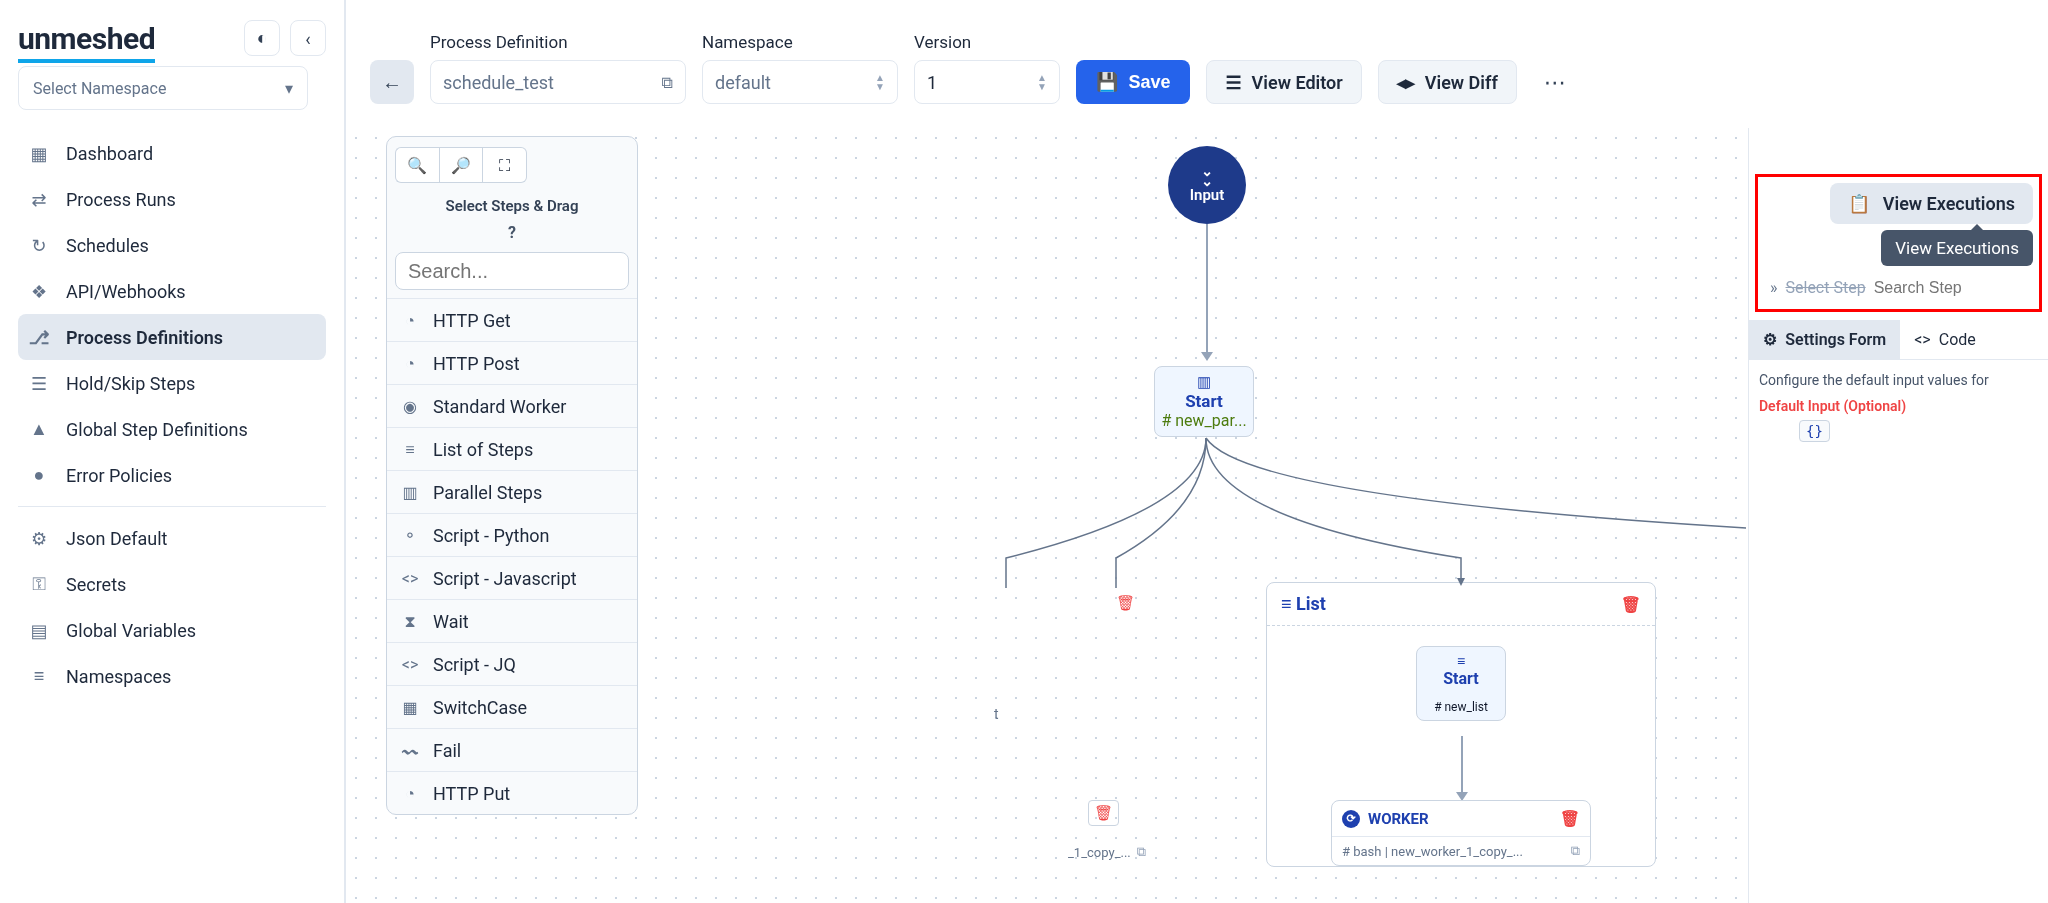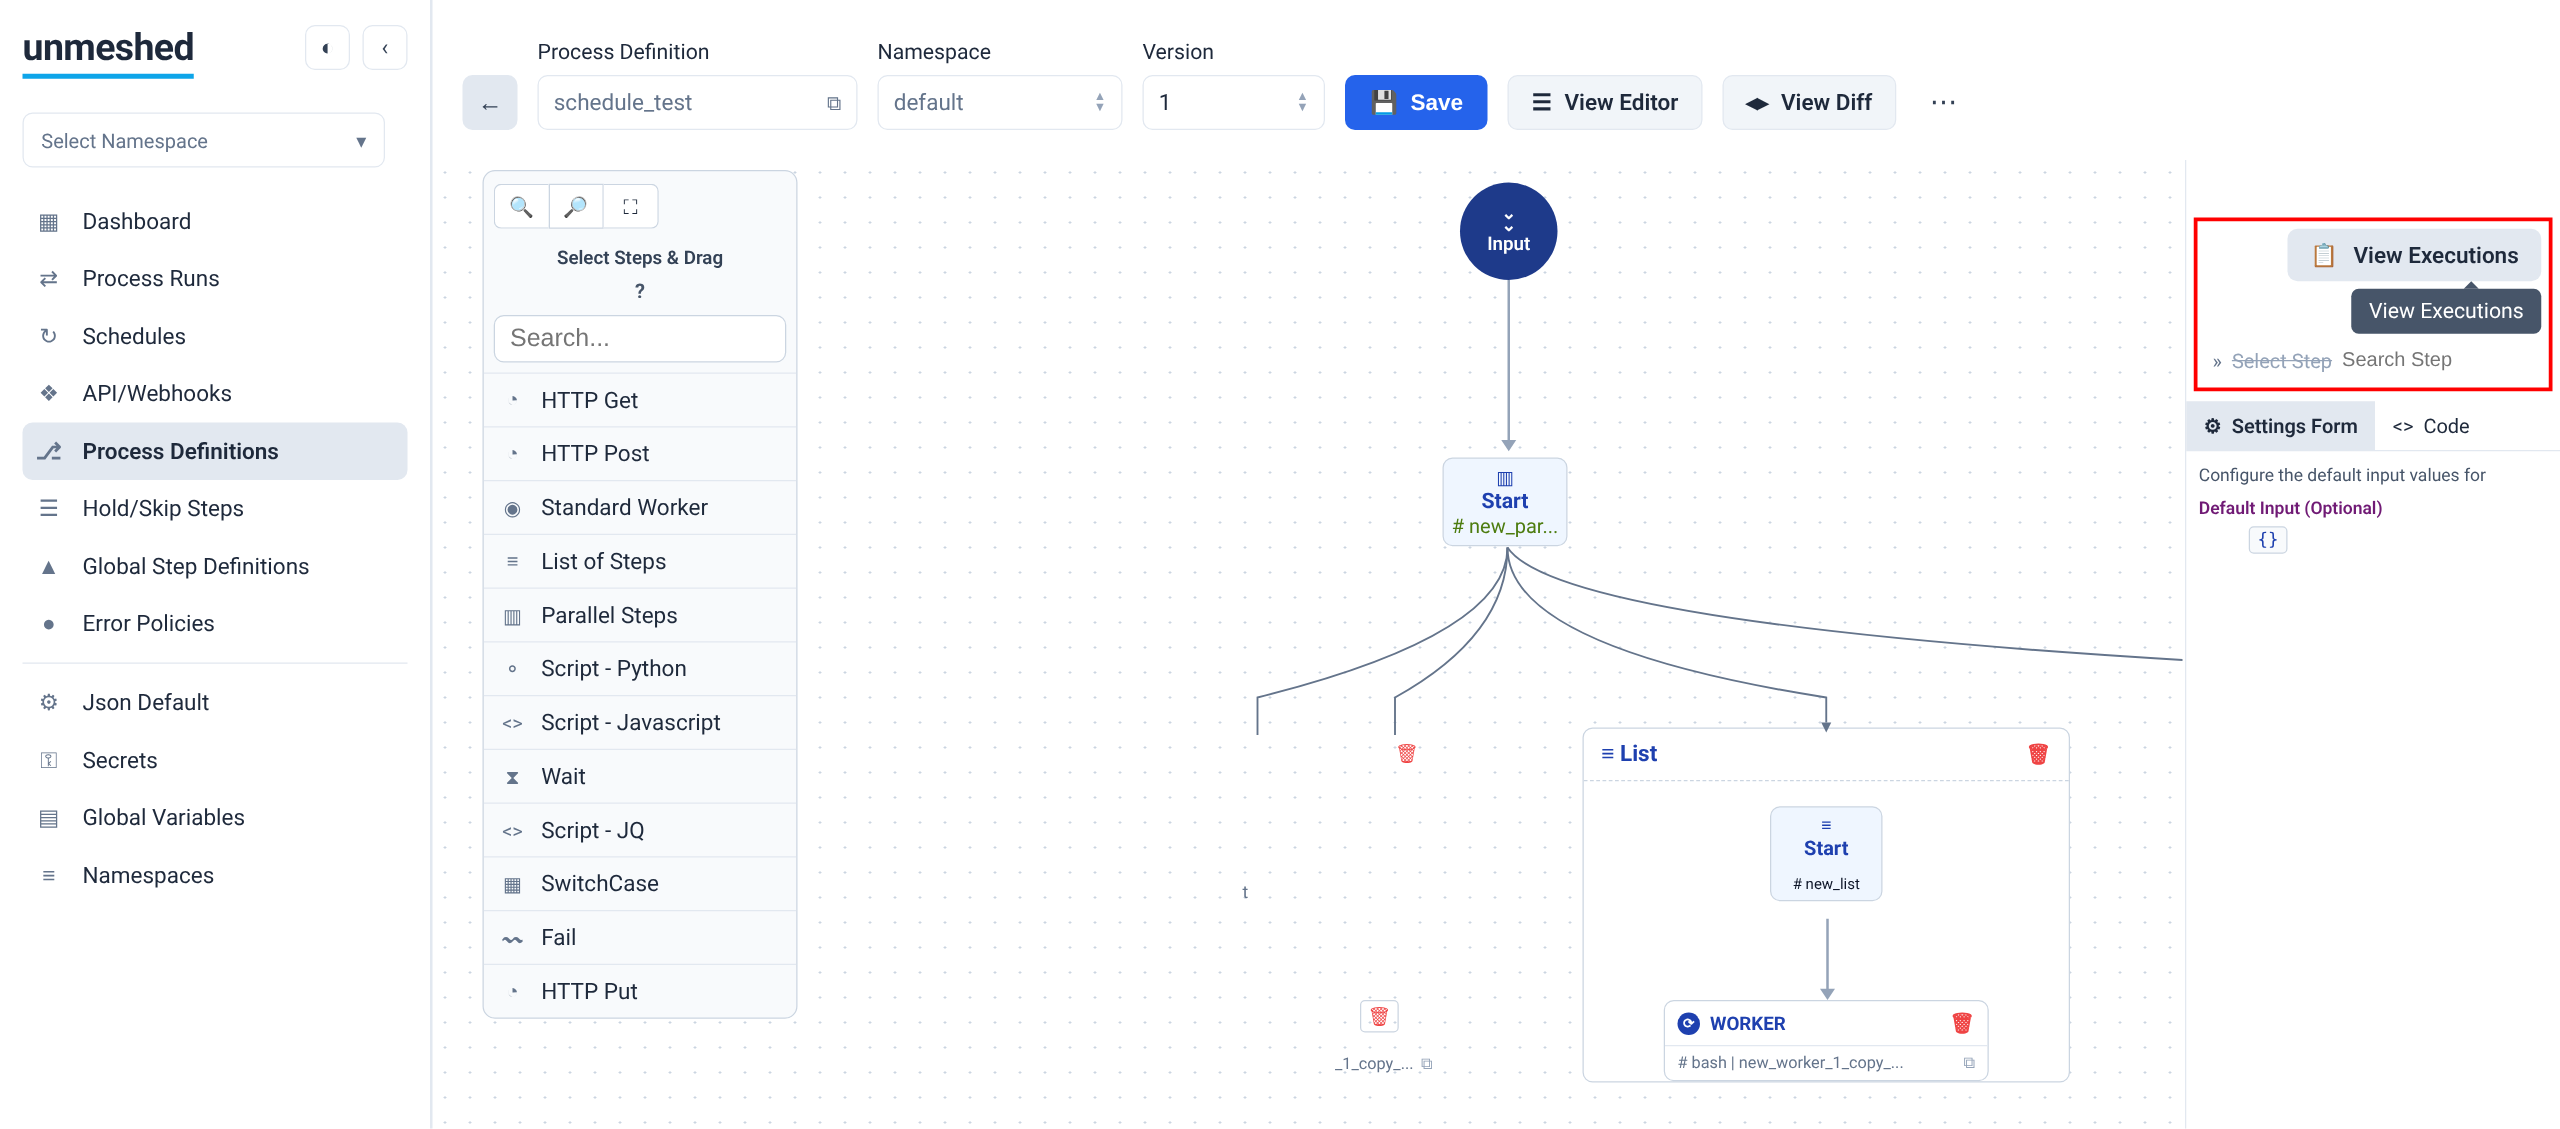--- a/index.html
+++ b/index.html
@@ -1,20 +1,20 @@
 <!DOCTYPE html>
 <html><head>
 <meta charset="utf-8">
 <style>
 * { box-sizing: border-box; margin: 0; padding: 0; }
 body { font-family: -apple-system, BlinkMacSystemFont, "Segoe UI", Roboto, sans-serif; font-size: 14px; color: #1e293b; background: #fff; overflow: hidden; width: 2048px; height: 903px; }
 .app { display: flex; height: 903px; }
 
 .sidebar { width: 346px; border-right: 2px solid #e2e8f0; padding: 20px 18px; position: relative; }
-.top-row { display: flex; align-items: center; gap: 10px; margin-bottom: 34px; }
+.top-row { display: flex; align-items: center; gap: 10px; margin-bottom: 10px; }
 .brand { font-size: 30px; font-weight: 700; letter-spacing: -0.5px; flex: 1; }
 .brand u { text-decoration: none; border-bottom: 4px solid #0ea5e9; padding-bottom: 3px; }
 .icon-btn { width: 36px; height: 36px; border: 1px solid #e2e8f0; border-radius: 8px; background: #fff; display: flex; align-items: center; justify-content: center; cursor: pointer; font-size: 18px; color: #334155; }
 .ns-select { width: 290px; height: 44px; border: 1px solid #e2e8f0; border-radius: 8px; display: flex; align-items: center; padding: 0 14px; color: #64748b; font-size: 16px; margin-bottom: 20px; cursor: pointer; justify-content: space-between; }
 .nav-item { display: flex; align-items: center; gap: 16px; padding: 12px 10px; border-radius: 8px; font-size: 18px; color: #1e293b; cursor: pointer; }
 .nav-item.active { background: #e2e8f0; font-weight: 600; }
 .nav-icon { width: 22px; height: 22px; display: flex; align-items: center; justify-content: center; color: #64748b; }
 .nav-sep { height: 1px; background: #e2e8f0; margin: 8px 0; }
 
 .main { flex: 1; display: flex; flex-direction: column; }
@@ -355,19 +355,19 @@
               <span>⚙</span>
               <span>Settings Form</span>
             </div>
           <div class="rtab">
               <span>&lt;&gt;</span>
               <span>Code</span>
             </div>
         </div>
         <div class="rcontent">
           <div>Configure the default input values for</div>
-          <div style="font-weight:600;margin-top:10px;color:#701a75">Default Input (Optional)</div>
+          <div style="font-weight:600;margin-top:10px;color:#ef4444">Default Input (Optional)</div>
           <div style="padding-left:40px"><span class="code-ic">{}</span></div>
         </div>
       </div>
     </div>
   </div>
 </div>
 
 </body></html>

